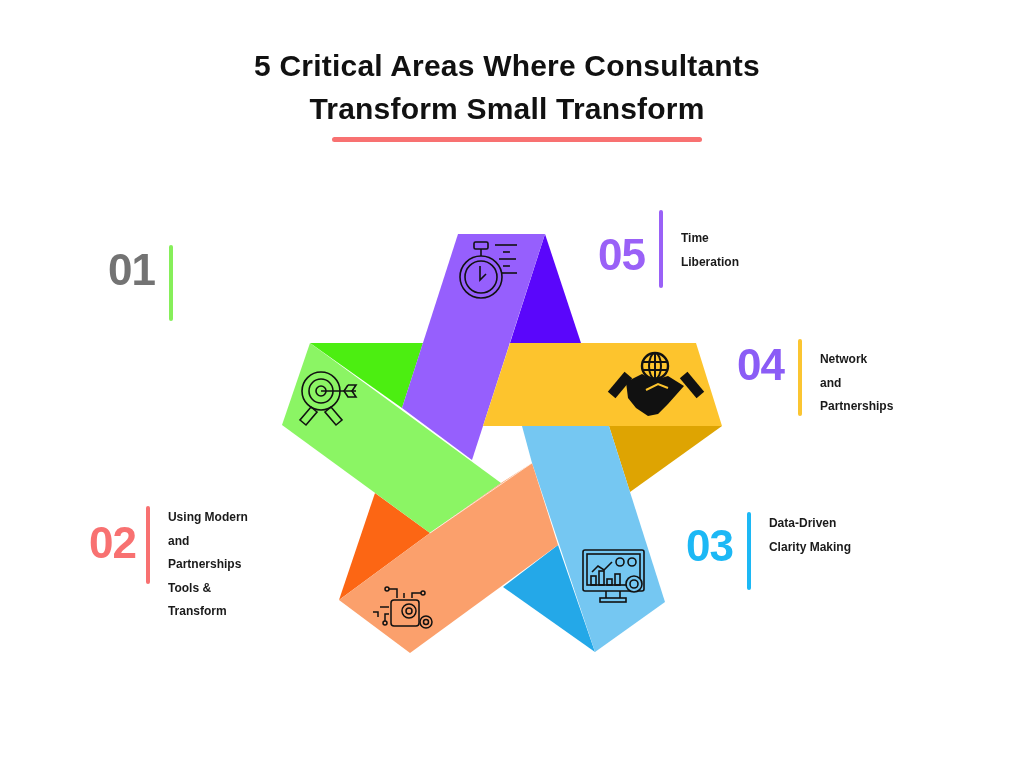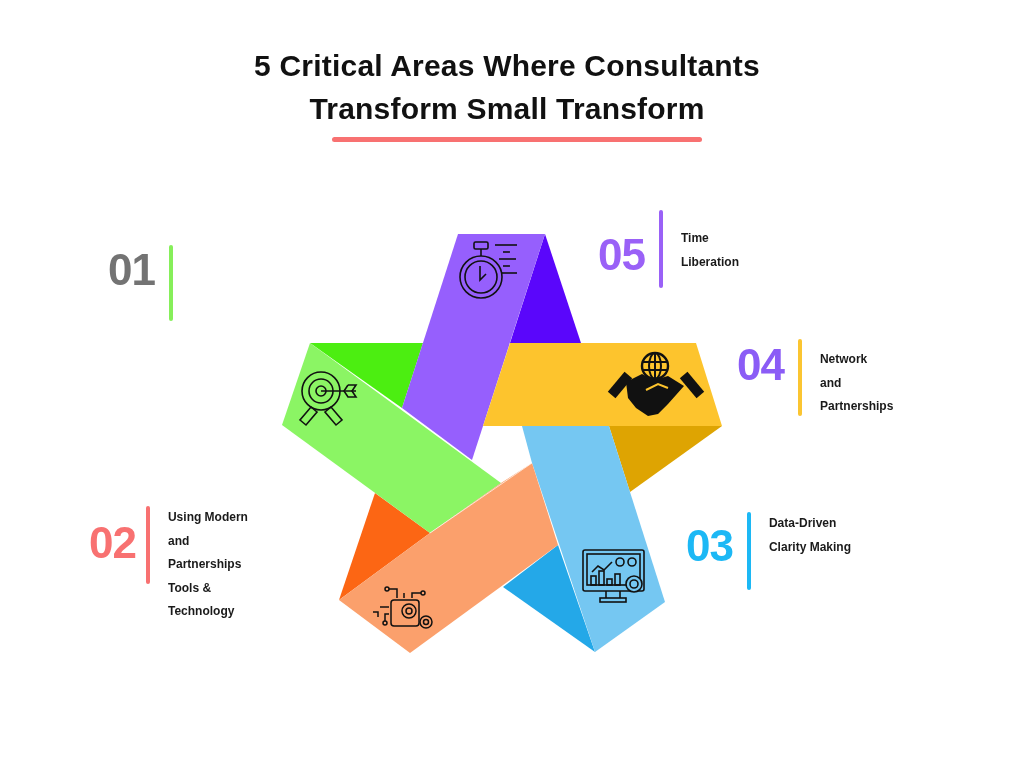--- a/index.html
+++ b/index.html
@@ -131,21 +131,21 @@
 </div>
 
 <div class="item" style="left:89px; top:498px;margin-top:8px;">
   <span class="num" style="color:#f87171; margin-top:15px;">02</span>
   <span class="bar" style="background:#f87171; height:78px; margin-left:10px;"></span>
   <div class="label" style="margin-top:0px;">
     <div>Using Modern</div>
     <div>and</div>
     <div>Partnerships</div>
     <div>Tools &amp;</div>
-    <div>Technology</div>
+    <div>Transform</div>
   </div>
 </div>
 
 <div class="item" style="left:686px; top:512px;">
   <span class="num" style="color:#1cb8f5; margin-top:12px;">03</span>
   <span class="bar" style="background:#1cb8f5; height:78px;"></span>
   <div class="label" style="margin-top:0;">
     <div>Data-Driven</div>
     <div>Clarity Making</div>
   </div>

